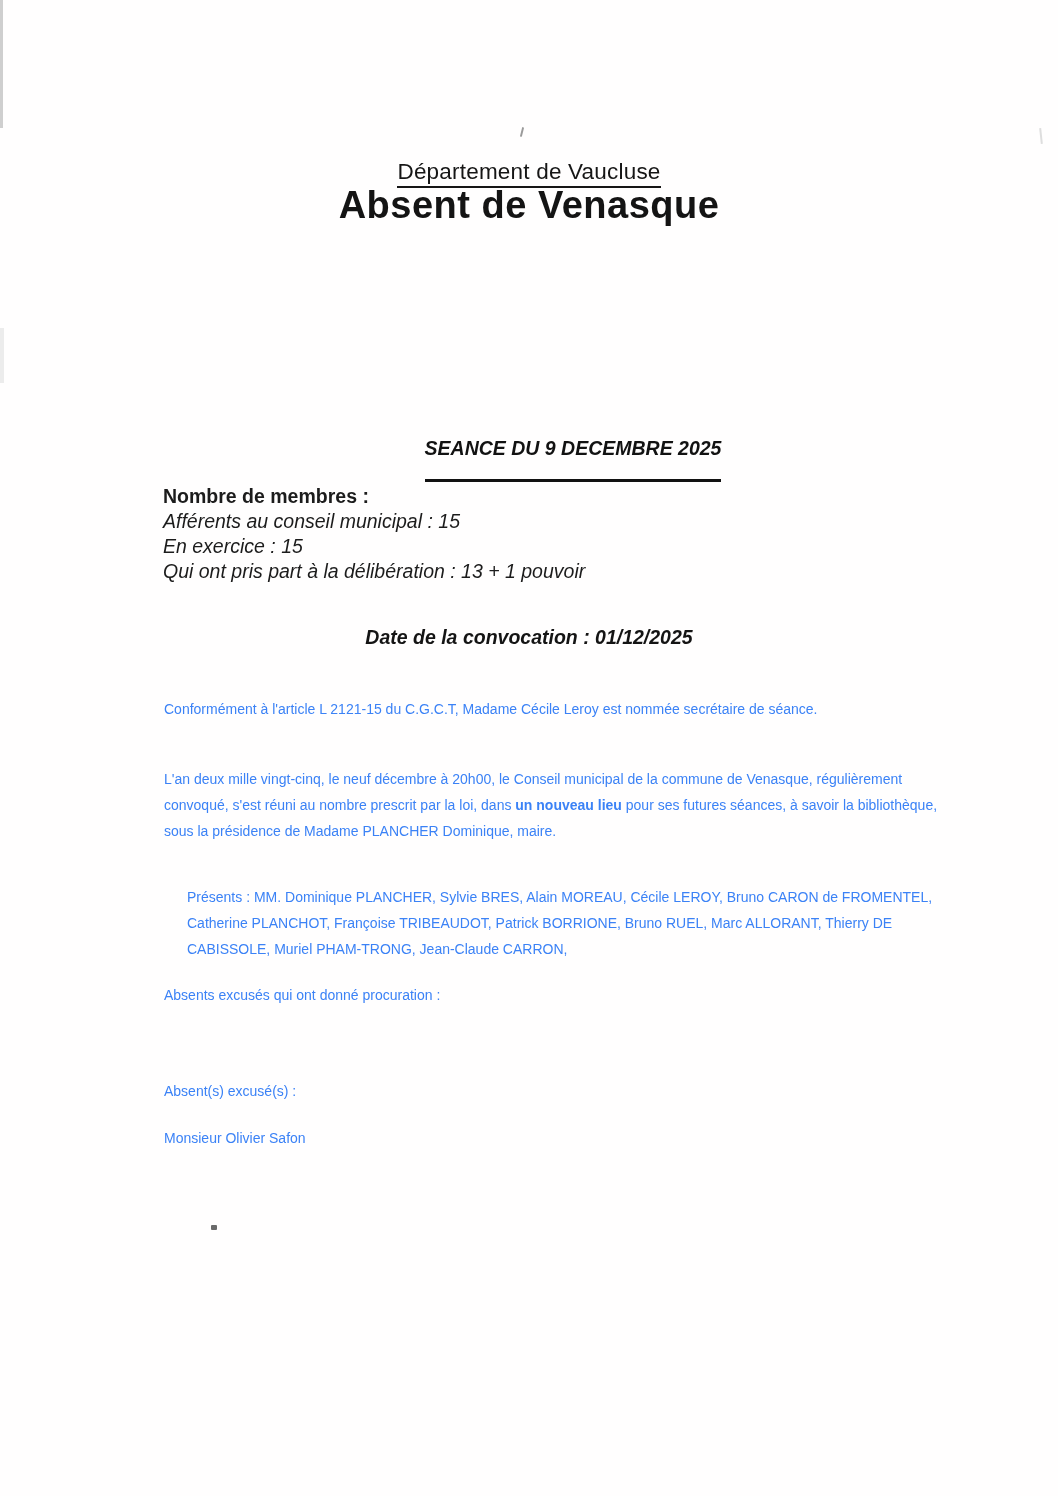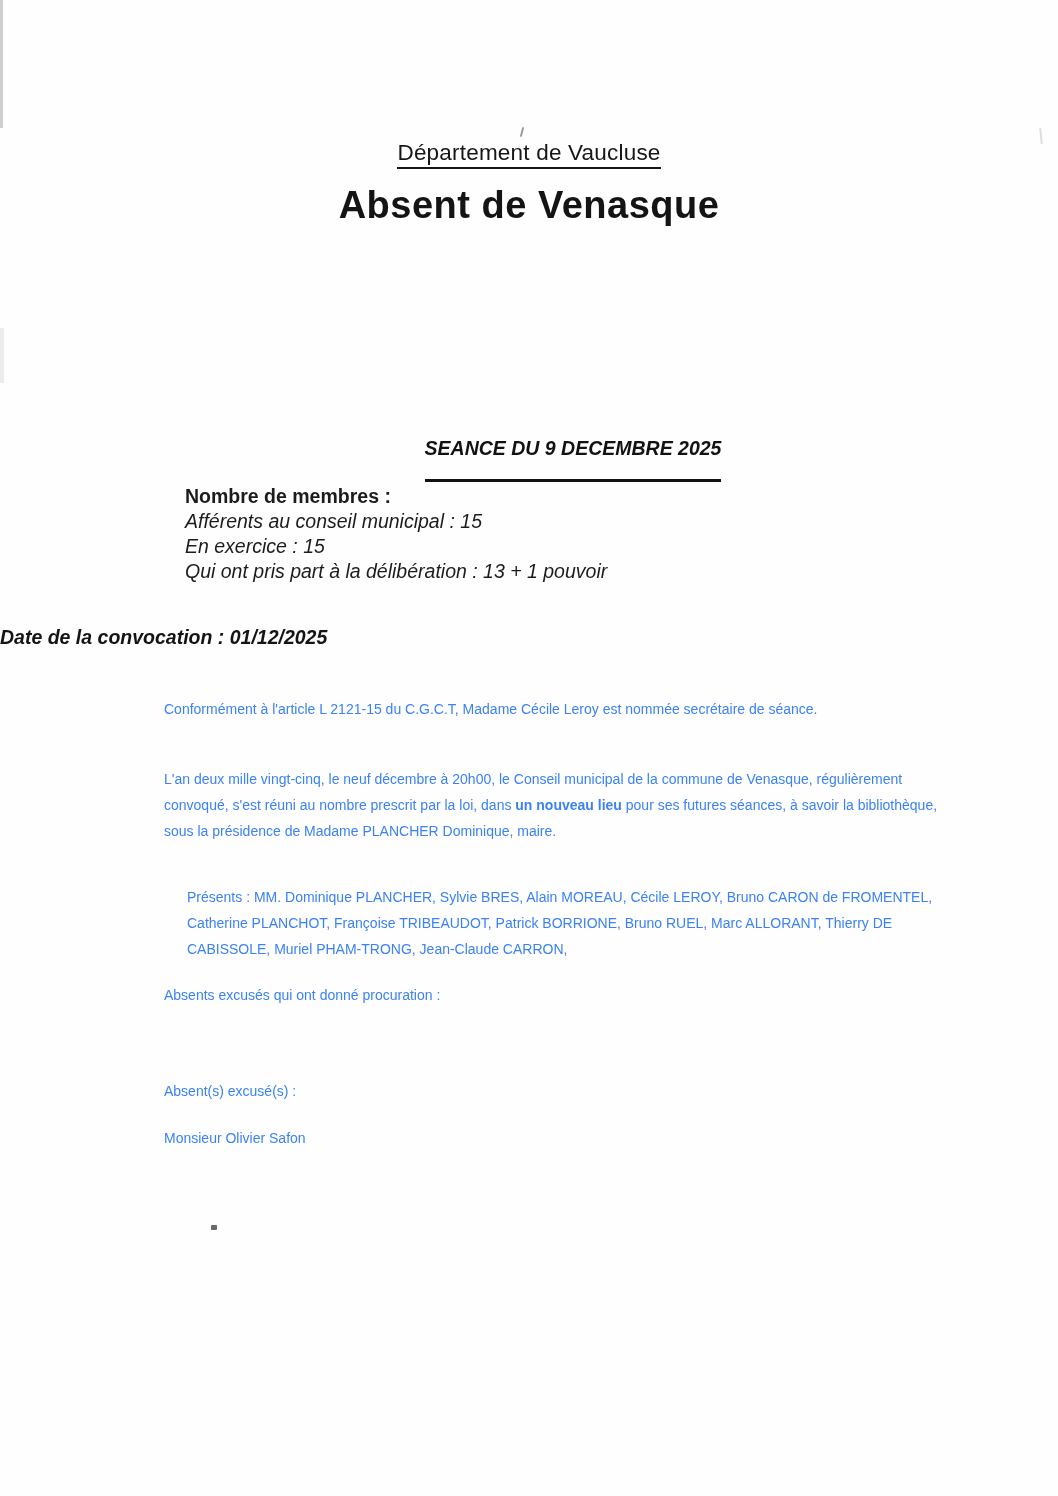--- a/index.html
+++ b/index.html
@@ -33,20 +33,21 @@
     top: 140px; left: 0; right: 0;
     text-align: center;
     font-size: 22.5px;
     letter-spacing: 0.2px;
     color: #161616;
   }
   .dept-line .u {
     display: inline-block;
     padding-bottom: 1px;
     border-bottom: 2px solid #161616;
+    margin-top: 19px;
   }
   .commune-title {
     position: absolute;
     top: 184px; left: 0; right: 0;
     text-align: center;
     font-size: 38px;
     font-weight: bold;
     letter-spacing: 0.5px;
     color: #141414;
   }
@@ -85,30 +86,29 @@
     border-bottom: 3px solid #121212;
   }
 
   
   .members-block {
     position: absolute;
     top: 484px; left: 163px;
     font-size: 19.5px;
     line-height: 25px;
     color: #1c1c1c;
-    margin-left: 22px;
   }
   .members-title { font-weight: bold; font-style: normal; }
   .members-line  { font-style: italic; }
 
   
   .convocation-line {
     position: absolute;
     top: 626px; left: 0; right: 0;
-    text-align: left;
+    text-align: center;
     font-size: 19.5px;
     font-weight: bold;
     font-style: italic;
     color: #141414;
   }
 
   
   .bodytext {
     position: absolute;
     left: 164px;

